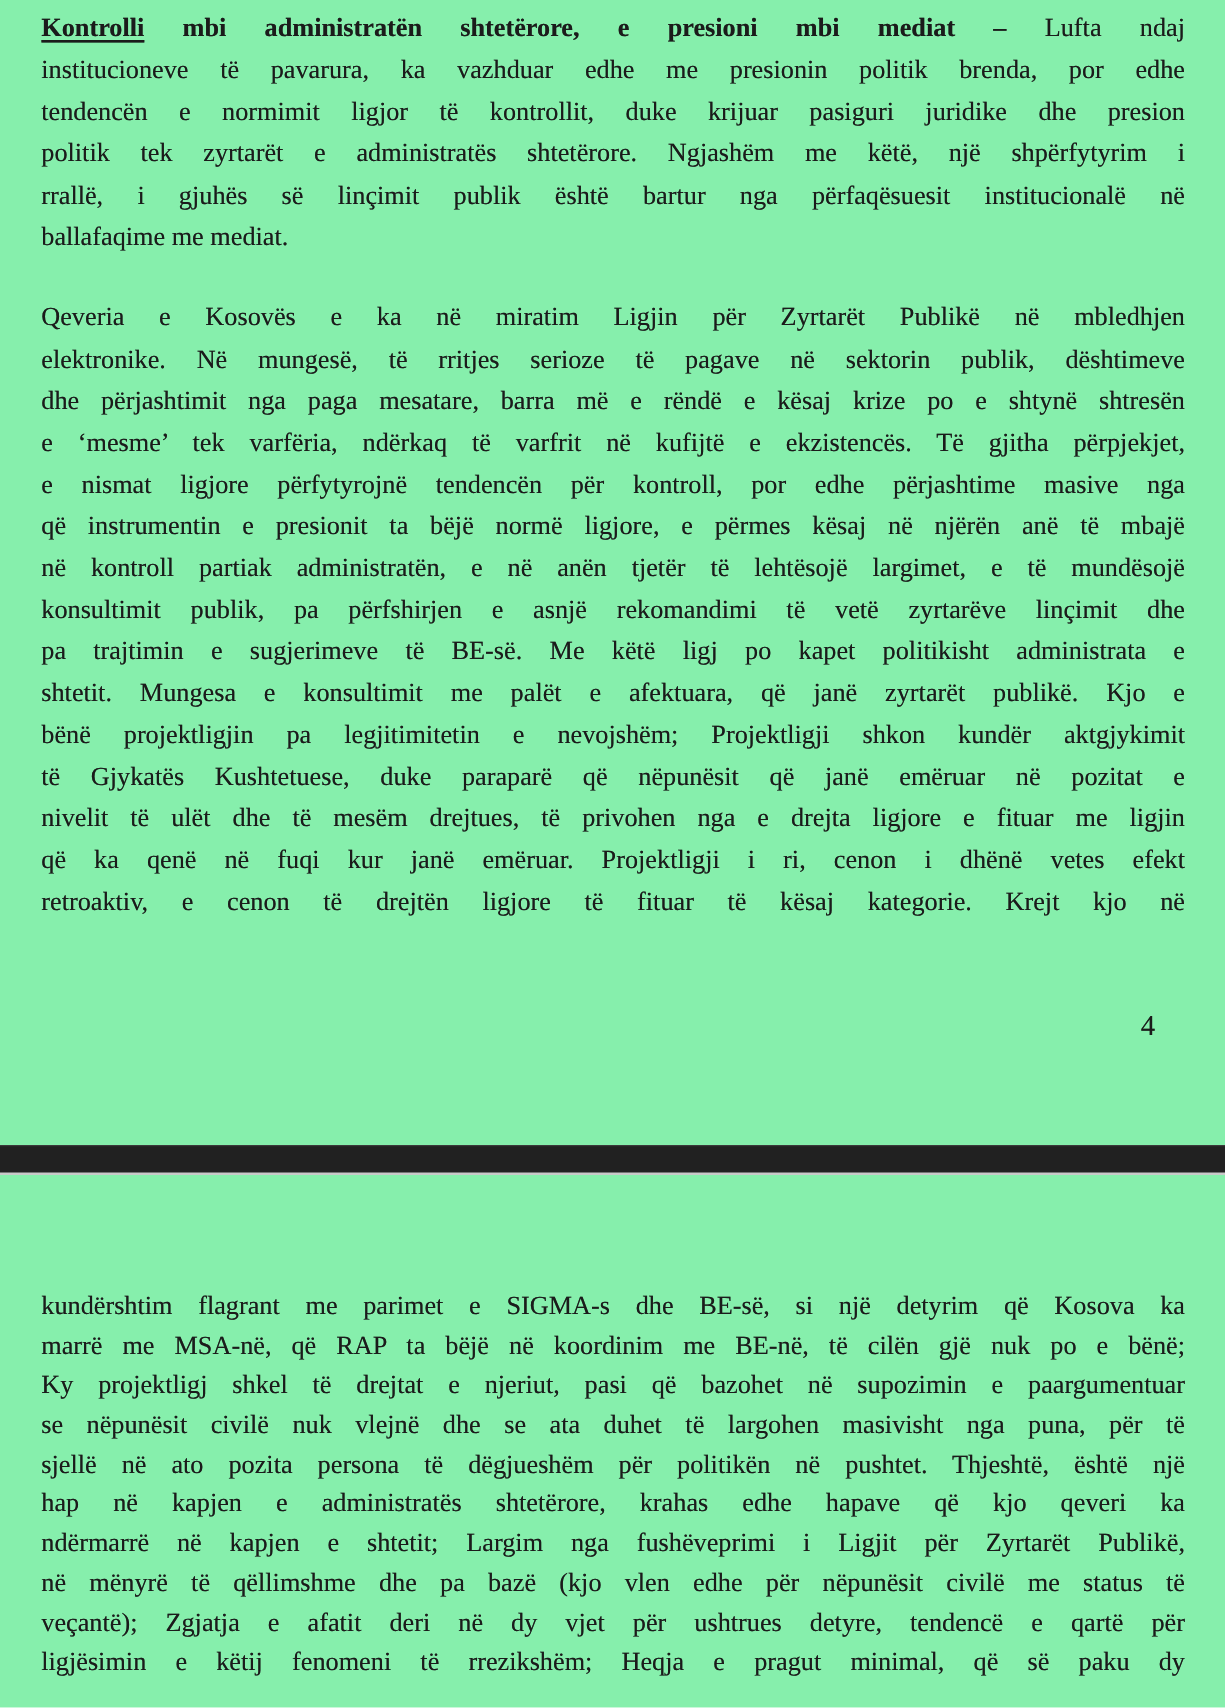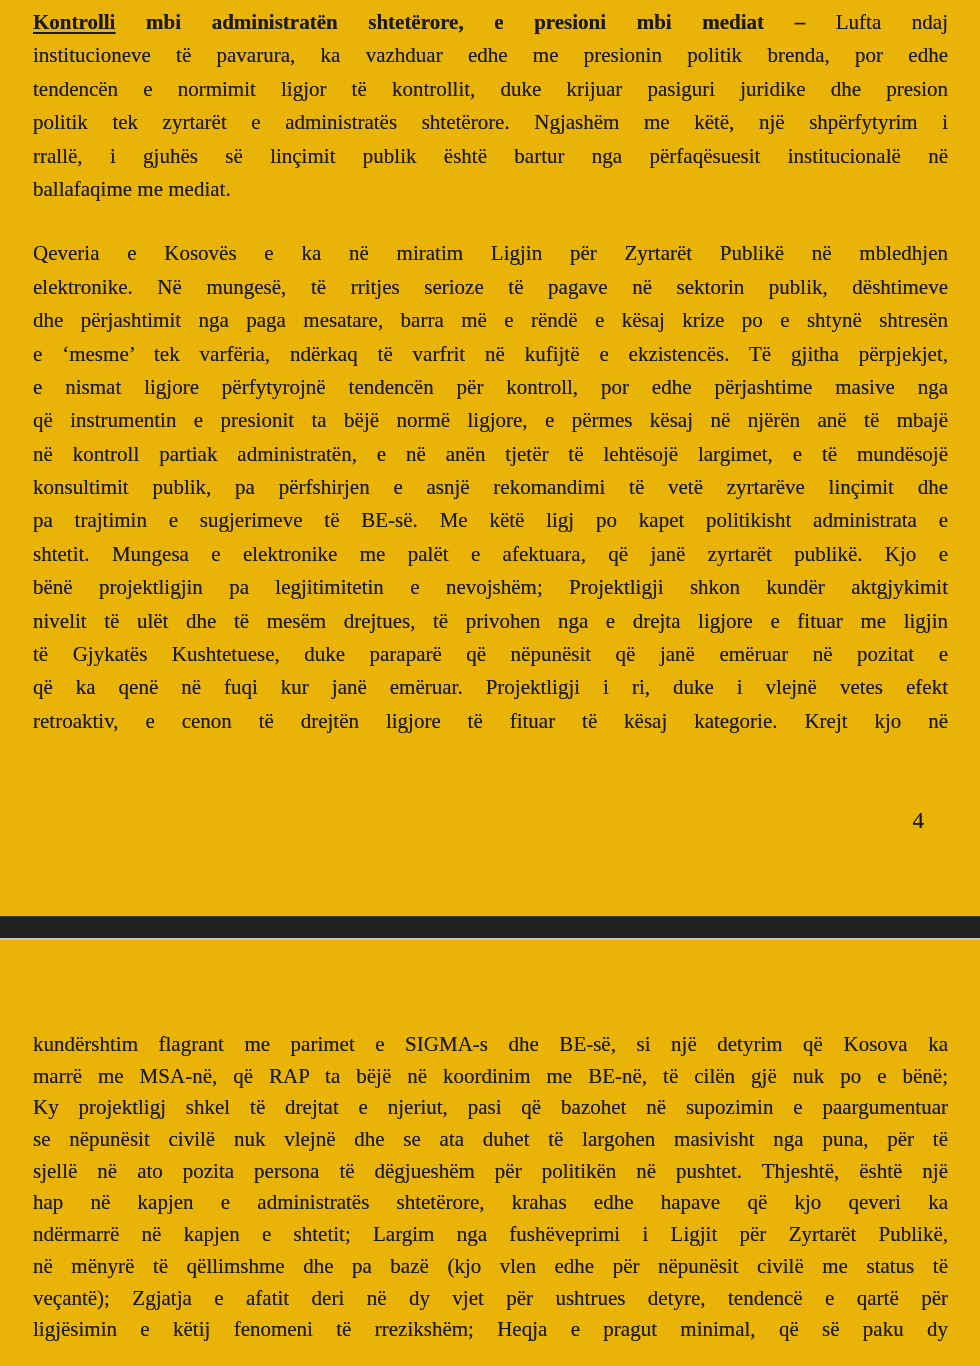--- a/index.html
+++ b/index.html
@@ -1,21 +1,21 @@
 <!DOCTYPE html>
 <html><head>
 <meta charset="utf-8">
 <style>
   * { margin: 0; padding: 0; box-sizing: border-box; }
   html, body { background: #fdfdfd; }
   .screen {
     position: relative;
     width: 980px;
     height: 1366px;
-    background: #eab308;
+    background: #86efac;
     overflow: hidden;
     font-family: "Liberation Serif", "DejaVu Serif", serif;
     color: #1b1b1b;
   }
   .textblock {
     position: absolute;
     left: 33px;
     width: 915px;
     font-size: 21px;
   }
@@ -76,25 +76,25 @@
     <div class="para para2">
         <div class="line just">Qeveria e Kosovës e ka në miratim Ligjin për Zyrtarët Publikë në mbledhjen</div>
         <div class="line just">elektronike. Në mungesë, të rritjes serioze të pagave në sektorin publik, dështimeve</div>
         <div class="line just">dhe përjashtimit nga paga mesatare, barra më e rëndë e kësaj krize po e shtynë shtresën</div>
         <div class="line just">e ‘mesme’ tek varfëria, ndërkaq të varfrit në kufijtë e ekzistencës. Të gjitha përpjekjet,</div>
         <div class="line just">e nismat ligjore përfytyrojnë tendencën për kontroll, por edhe përjashtime masive nga</div>
         <div class="line just">që instrumentin e presionit ta bëjë normë ligjore, e përmes kësaj në njërën anë të mbajë</div>
         <div class="line just">në kontroll partiak administratën, e në anën tjetër të lehtësojë largimet, e të mundësojë</div>
         <div class="line just">konsultimit publik, pa përfshirjen e asnjë rekomandimi të vetë zyrtarëve linçimit dhe</div>
         <div class="line just">pa trajtimin e sugjerimeve të BE-së. Me këtë ligj po kapet politikisht administrata e</div>
-        <div class="line just">shtetit. Mungesa e elektronike me palët e afektuara, që janë zyrtarët publikë. Kjo e</div>
+        <div class="line just">shtetit. Mungesa e konsultimit me palët e afektuara, që janë zyrtarët publikë. Kjo e</div>
         <div class="line just">bënë projektligjin pa legjitimitetin e nevojshëm; Projektligji shkon kundër aktgjykimit</div>
+        <div class="line just">të Gjykatës Kushtetuese, duke paraparë që nëpunësit që janë emëruar në pozitat e</div>
         <div class="line just">nivelit të ulët dhe të mesëm drejtues, të privohen nga e drejta ligjore e fituar me ligjin</div>
-        <div class="line just">të Gjykatës Kushtetuese, duke paraparë që nëpunësit që janë emëruar në pozitat e</div>
-        <div class="line just">që ka qenë në fuqi kur janë emëruar. Projektligji i ri, duke i vlejnë vetes efekt</div>
+        <div class="line just">që ka qenë në fuqi kur janë emëruar. Projektligji i ri, cenon i dhënë vetes efekt</div>
         <div class="line just">retroaktiv, e cenon të drejtën ligjore të fituar të kësaj kategorie. Krejt kjo në</div>
       </div>
 
   </div>
 
   <div class="pagenum">4</div>
 
   <div class="separator"></div>
 
   <div class="textblock p5">

